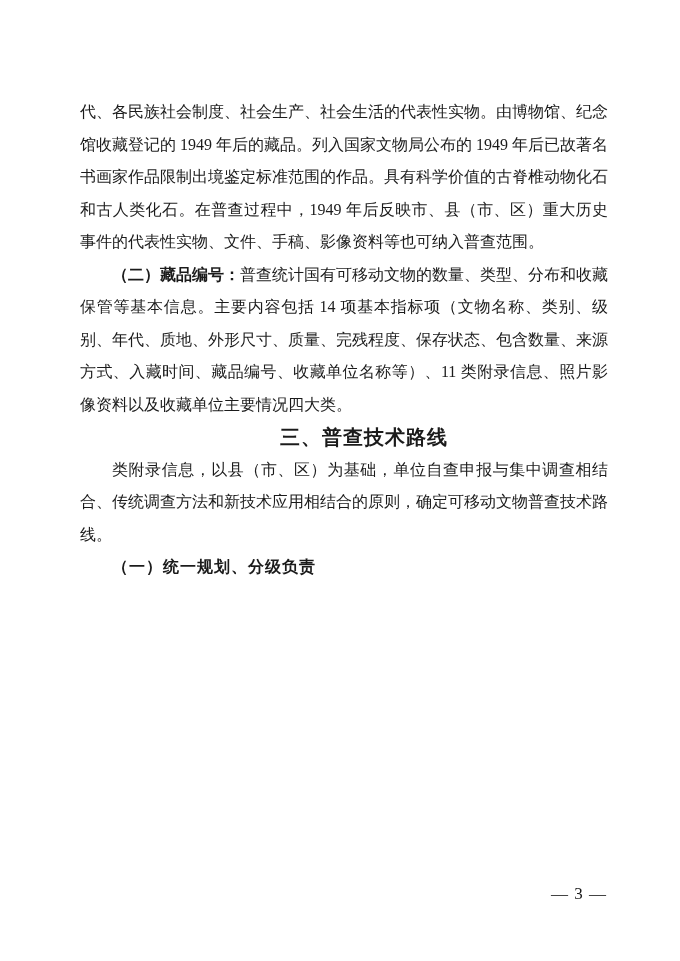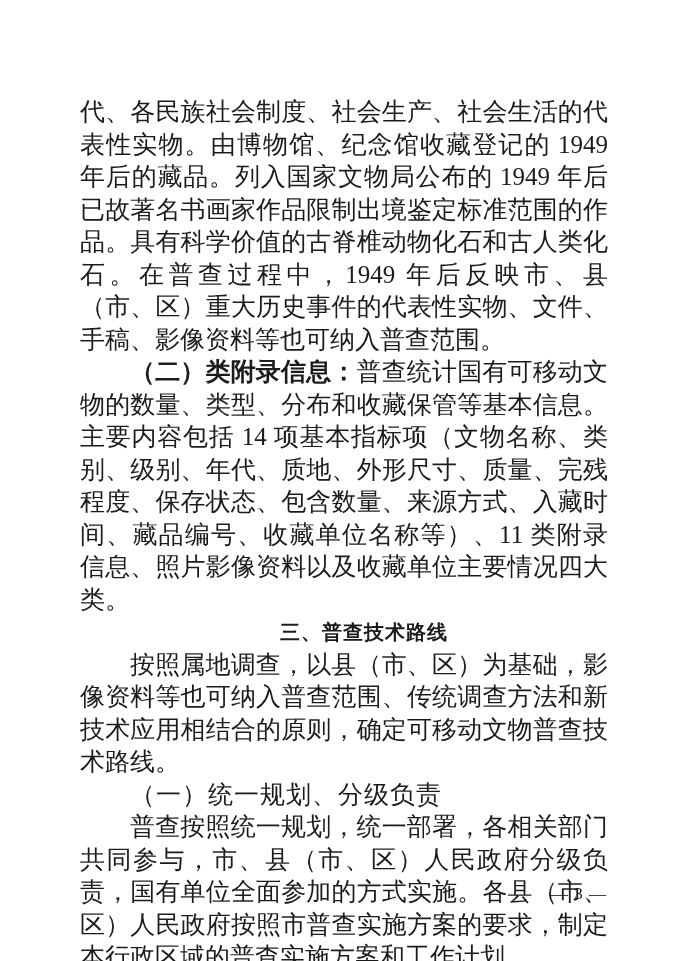--- a/index.html
+++ b/index.html
@@ -23,21 +23,21 @@
     font-size: 19px;
     line-height: 32.5px;
     text-align: justify;
     text-justify: inter-character;
   }
   .page-content p,
   .page-content h2,
   .page-content h3 {
     margin: 0;
     padding: 0;
-    font-size: 25px;
+    font-size: 16px;
     line-height: 32.5px;
   }
   .indent {
     text-indent: 2em;
   }
   .no-indent {
     text-indent: 0;
   }
   .para-label {
     font-weight: bold;
@@ -45,21 +45,21 @@
   .heading-hei {
     font-family: "Liberation Sans", "DejaVu Sans", sans-serif;
     font-weight: bold;
     text-indent: 2em;
     text-align: center;
     letter-spacing: 1px;
     font-size: 20px !important;
   }
   .heading-kai {
     font-family: "Liberation Serif", "DejaVu Serif", serif;
-    font-weight: normal;
+    font-weight: bold;
     text-indent: 2em;
     text-align: left;
     letter-spacing: 1px;
   }
   .page-footer {
     position: absolute;
     top: 882px;
     right: 73px;
     font-size: 17px;
     line-height: 24px;
@@ -68,27 +68,26 @@
     letter-spacing: 1px;
   }
 </style>
 </head>
 <body>
 
 <div class="page-content">
 
   <p class="no-indent">代、各民族社会制度、社会生产、社会生活的代表性实物。由博物馆、纪念馆收藏登记的 1949 年后的藏品。列入国家文物局公布的 1949 年后已故著名书画家作品限制出境鉴定标准范围的作品。具有科学价值的古脊椎动物化石和古人类化石。在普查过程中，1949 年后反映市、县（市、区）重大历史事件的代表性实物、文件、手稿、影像资料等也可纳入普查范围。</p>
 
-  <p class="indent"><span class="para-label">（二）类附录信息：</span><span>普查统计国有可移动文物的数量、类型、分布和收藏保管等基本信息。主要内容包括 14 项基本指标项（文物名称、类别、级别、年代、质地、外形尺寸、质量、完残程度、保存状态、包含数量、来源方式、入藏时间、藏品编号、收藏单位名称等）、11 类附录信息、照片影像资料以及收藏单位主要情况四大类。</span></p>
+  <p class="indent"><span class="para-label">（二）藏品编号：</span><span>普查统计国有可移动文物的数量、类型、分布和收藏保管等基本信息。主要内容包括 14 项基本指标项（文物名称、类别、级别、年代、质地、外形尺寸、质量、完残程度、保存状态、包含数量、来源方式、入藏时间、藏品编号、收藏单位名称等）、11 类附录信息、照片影像资料以及收藏单位主要情况四大类。</span></p>
 
   <h2 class="heading-hei">三、普查技术路线</h2>
 
-  <p class="indent">按照属地调查，以县（市、区）为基础，影像资料等也可纳入普查范围、传统调查方法和新技术应用相结合的原则，确定可移动文物普查技术路线。</p>
+  <p class="indent">类附录信息，以县（市、区）为基础，单位自查申报与集中调查相结合、传统调查方法和新技术应用相结合的原则，确定可移动文物普查技术路线。</p>
 
   <h3 class="heading-kai">（一）统一规划、分级负责</h3>
 
-  <p class="indent">普查按照统一规划，统一部署，各相关部门共同参与，市、县（市、区）人民政府分级负责，国有单位全面参加的方式实施。各县（市、区）人民政府按照市普查实施方案的要求，制定本行政区域的普查实施方案和工作计划。</p>
 
 
 
 </div>
 
 <div class="page-footer">— 3 —</div>
 
 </body></html>

